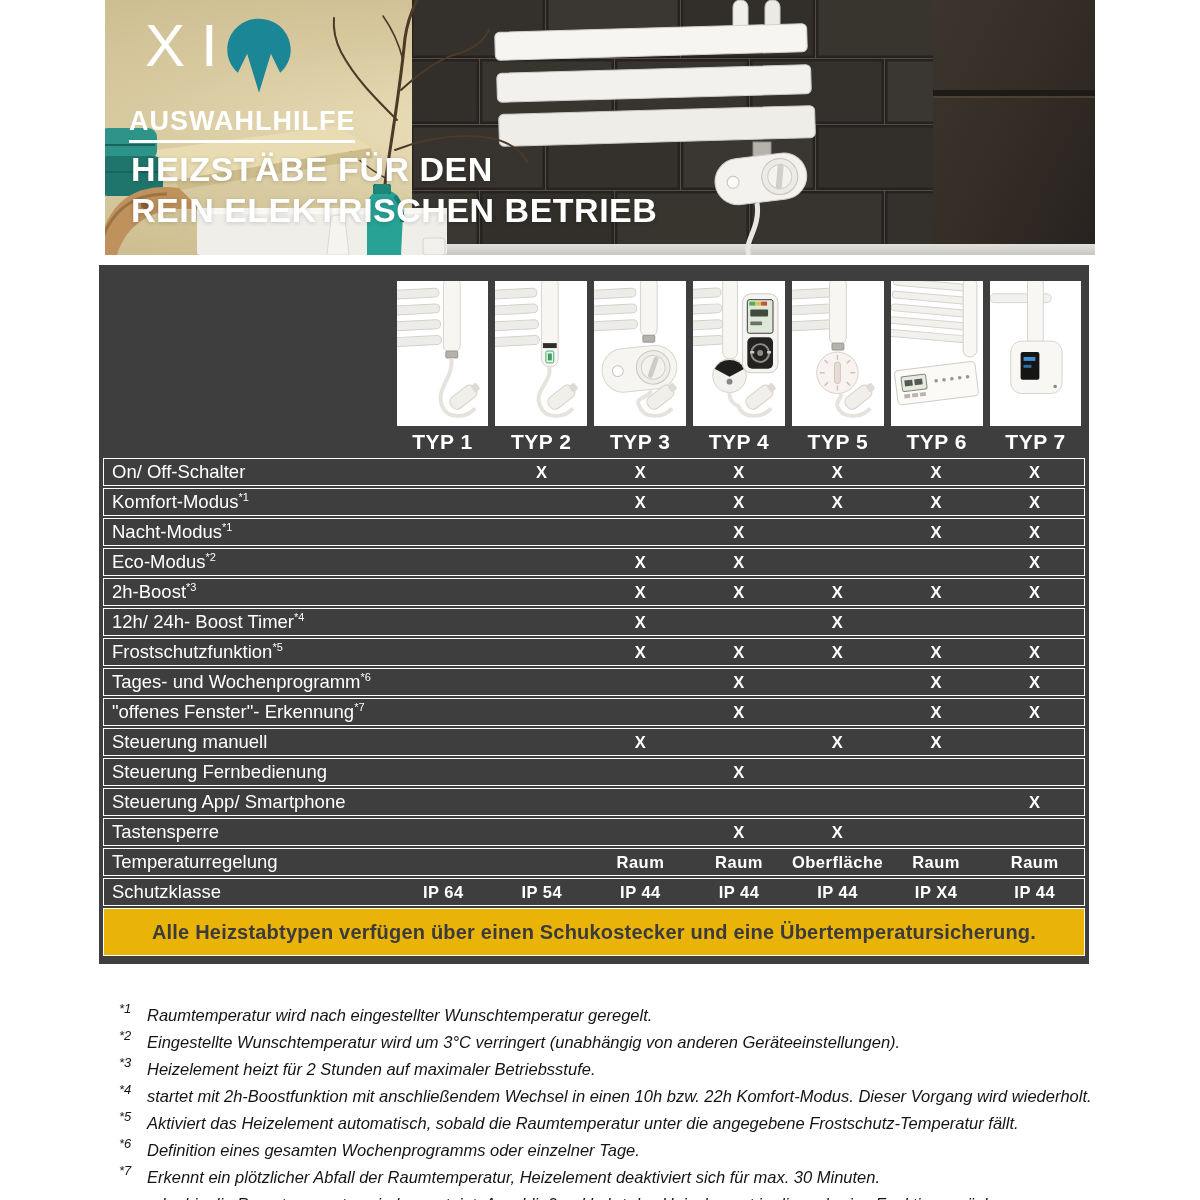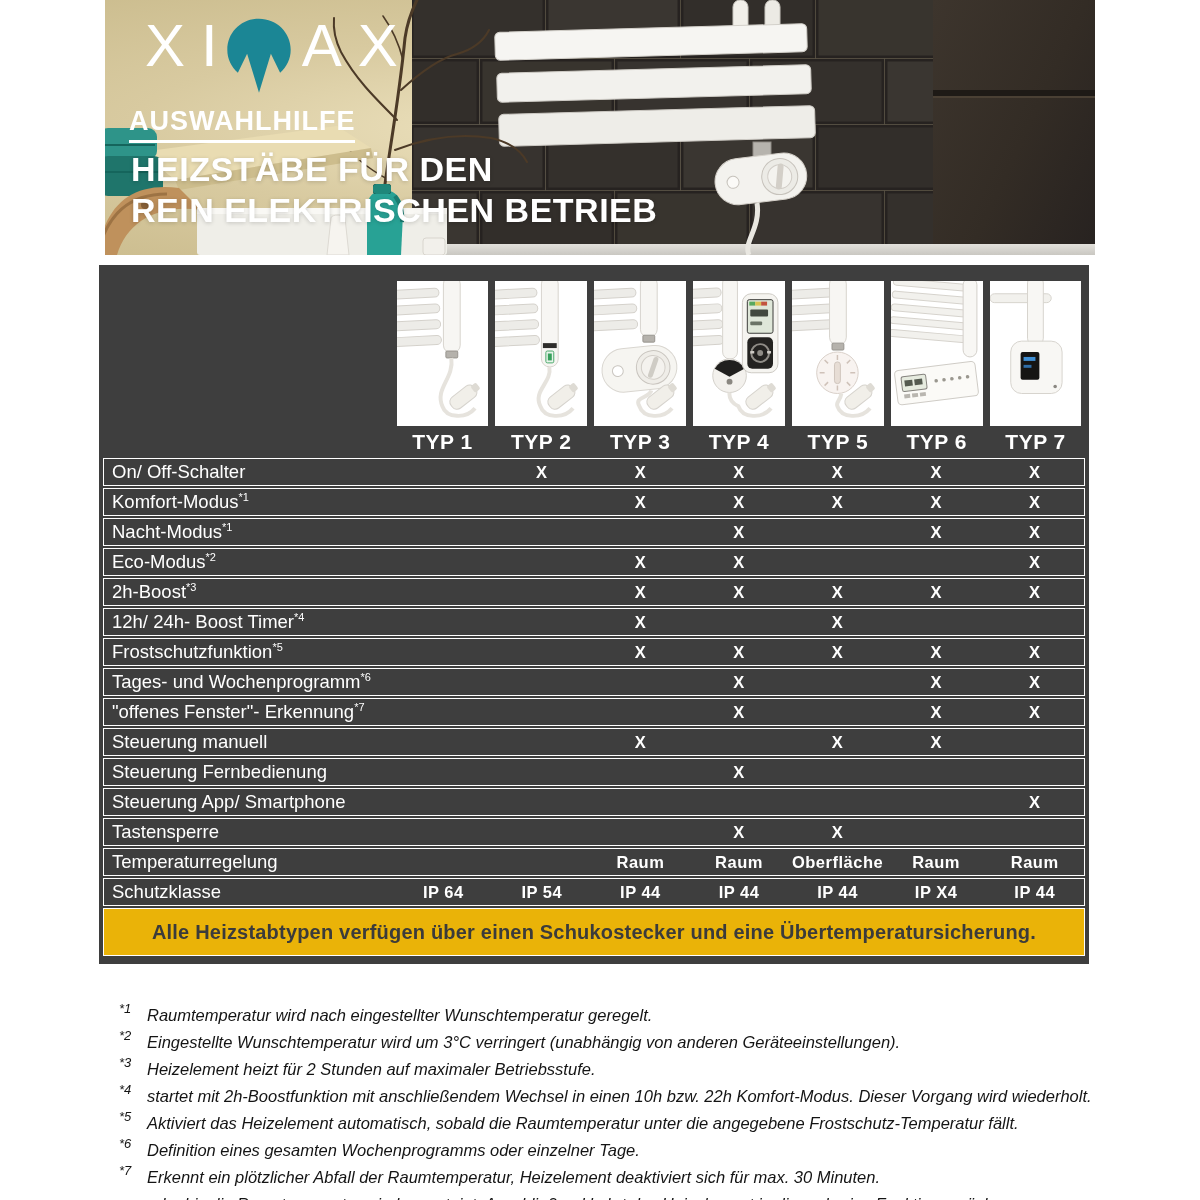--- a/index.html
+++ b/index.html
@@ -168,21 +168,20 @@
       <g>
         <rect x="318" y="238" width="22" height="17" rx="3" fill="#f2f0eb" stroke="#d8d5ce"></rect>
       </g>
     </svg>
 
     <div class="logo">
       <span>XI</span>
       <svg class="m-icon" viewBox="0 0 100 115">
         <path d="M50 1 C 23 1 2 22 2 48 C 2 62 8 74 18 83 L 32 54 L 50 113 L 68 54 L 82 83 C 92 74 98 62 98 48 C 98 22 77 1 50 1 Z" fill="#1b8695"></path>
       </svg>
-      <span>AX</span>
     </div>
     <div class="eyebrow">AUSWAHLHILFE</div>
     <div class="hero-title">
       <div>HEIZSTÄBE FÜR DEN</div>
       <div>REIN ELEKTRISCHEN BETRIEB</div>
     </div>
   </div>
 
   <div class="panel">
 

